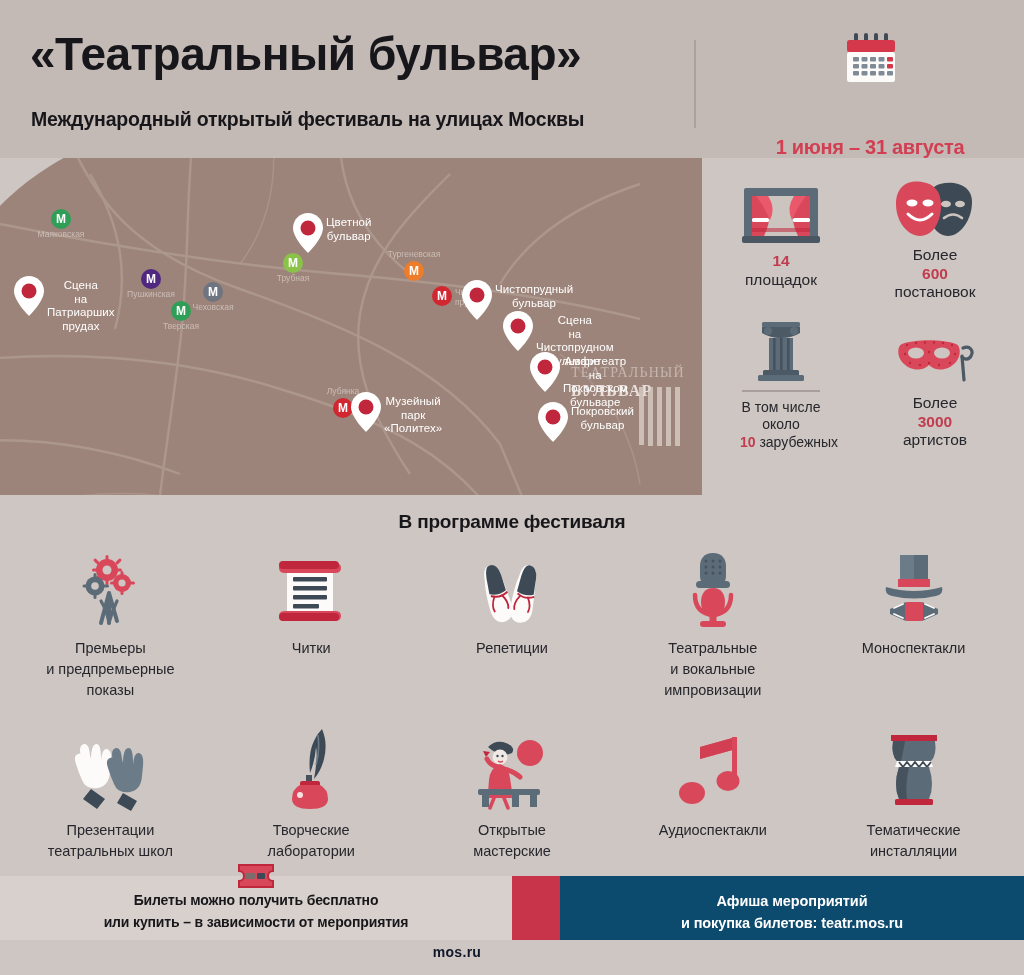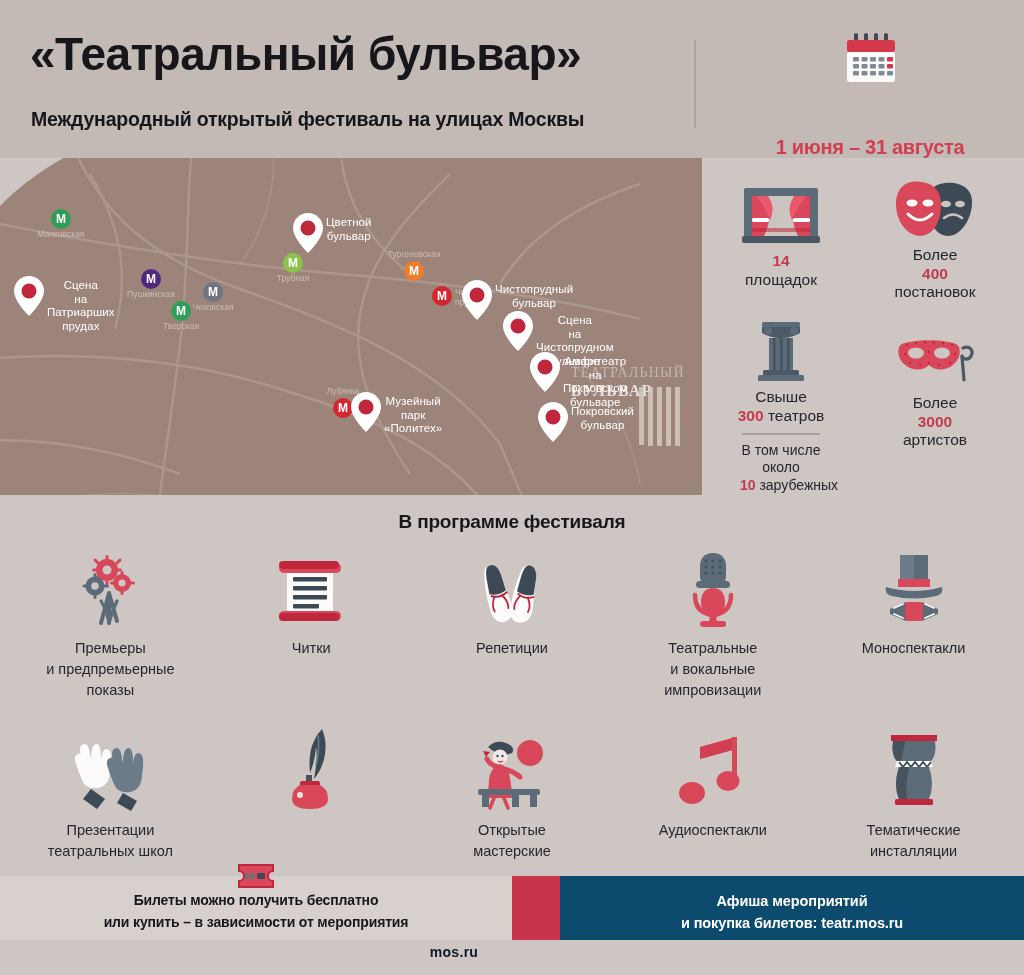--- a/index.html
+++ b/index.html
@@ -2,21 +2,21 @@
 <html><head>
 <meta charset="utf-8">
 <style>
   html,body{margin:0;padding:0;}
   body{
     width:1024px;height:975px;overflow:hidden;
     font-family:"Liberation Sans","DejaVu Sans",sans-serif;
     background:#cdc6c2;
     -webkit-font-smoothing:antialiased;
   }
-  .page{position:relative;width:908px;height:975px;}
+  .page{position:relative;width:908px;height:975px;padding-left:6px;}
 
   
   .header{position:absolute;left:0;top:0;width:1024px;height:158px;background:#c3b9b5;}
   .hdr-title{
     position:absolute;left:30px;top:30px;width:660px;
     font-size:46px;font-weight:bold;color:#17161a;letter-spacing:-0.5px;
     line-height:1.05;white-space:nowrap;
   }
   .hdr-sub{
     position:absolute;left:31px;top:108px;width:660px;
@@ -315,48 +315,41 @@
           <ellipse cx="66" cy="26" rx="5" ry="3.2" fill="#cbc4bf"></ellipse>
           <path d="M50,40 q9,-7 18,0" stroke="#cbc4bf" stroke-width="2.6" fill="none" stroke-linecap="round"></path>
           <path d="M28,4 c-18,-3 -26,8 -26,22 c0,18 12,32 24,32 c13,0 21,-14 21,-31 c0,-13 -6,-21 -19,-23z" fill="#d9485a"></path>
           <ellipse cx="18" cy="25" rx="5.5" ry="3.4" fill="#fff"></ellipse>
           <ellipse cx="34" cy="25" rx="5.5" ry="3.4" fill="#fff"></ellipse>
           <path d="M14,36 q12,12 24,0" stroke="#fff" stroke-width="3" fill="none" stroke-linecap="round"></path>
         </svg>
       </div>
       <div class="stattxt">
         <div>Более</div>
-        <div class="num">400</div>
+        <div class="num">600</div>
         <div>постановок</div>
       </div>
     </div>
 
     <div class="statcell" style="left:6px;top:158px;">
       <div class="statico">
         <svg width="62" height="64" viewBox="0 0 62 64">
           <rect x="12" y="4" width="38" height="5" rx="1.5" fill="#5c6b78"></rect>
           <path d="M12,9 h38 v6 q-8,5 -19,5 q-11,0 -19,-5z" fill="#4c5a66"></path>
           <circle cx="18" cy="13" r="4" fill="#5c6b78"></circle>
           <circle cx="44" cy="13" r="4" fill="#5c6b78"></circle>
           <rect x="19" y="20" width="24" height="32" fill="#5c6b78"></rect>
           <g fill="#46535e">
             <rect x="23" y="20" width="2.6" height="32"></rect>
             <rect x="30" y="20" width="2.6" height="32"></rect>
             <rect x="37" y="20" width="2.6" height="32"></rect>
           </g>
           <rect x="13" y="52" width="36" height="6" rx="1.5" fill="#4c5a66"></rect>
           <rect x="8" y="57" width="46" height="6" rx="1.5" fill="#5c6b78"></rect>
         </svg>
-      </div>
-      <div class="stattxt">
-        <div>Свыше</div>
-        <div>
-          <span class="num">300</span>
-          <span>театров</span>
-        </div>
       </div>
       <div class="statnote-rule"></div>
       <div class="statnote">
         <div style="white-space:pre-line">В том числе
 около</div>
         <div>
           <span class="num">10</span>
           <span>зарубежных</span>
         </div>
       </div>
@@ -554,20 +547,22 @@
           <div class="prog-ico">
             <svg width="62" height="84" viewBox="0 0 62 84">
               <path d="M42,2 q6,14 2,30 q-3,12 -10,20 q4,-22 2,-32 q-1,14 -6,26 q-2,-20 4,-32 q3,-7 8,-12z" fill="#3d4a55"></path>
               <path d="M38,8 q2,16 -2,30" stroke="#6b7b88" stroke-width="1.6" fill="none"></path>
               <rect x="26" y="48" width="6" height="10" fill="#46535e"></rect>
               <rect x="20" y="54" width="20" height="6" rx="2" fill="#c1273c"></rect>
               <path d="M20,58 q-8,4 -8,14 q0,10 18,10 q18,0 18,-10 q0,-10 -8,-14z" fill="#d9485a"></path>
               <circle cx="20" cy="68" r="3" fill="#fcfbfa" opacity="0.85"></circle>
             </svg>
           </div>
+          <div class="prog-lbl">Творческие
+лаборатории</div>
         </div>
 
         <div class="prog-item">
           <div class="prog-ico">
             <svg width="84" height="80" viewBox="0 0 84 80">
               <circle cx="60" cy="22" r="13" fill="#d9485a"></circle>
               <path d="M18,16 q8,-8 18,-4 q10,4 6,10 q-12,5 -24,-6z" fill="#3d4a55"></path>
               <circle cx="30" cy="26" r="7.5" fill="#f0e9e5"></circle>
               <circle cx="27.5" cy="25" r="1.2" fill="#3d4a55"></circle>
               <circle cx="32.5" cy="25" r="1.2" fill="#3d4a55"></circle>

